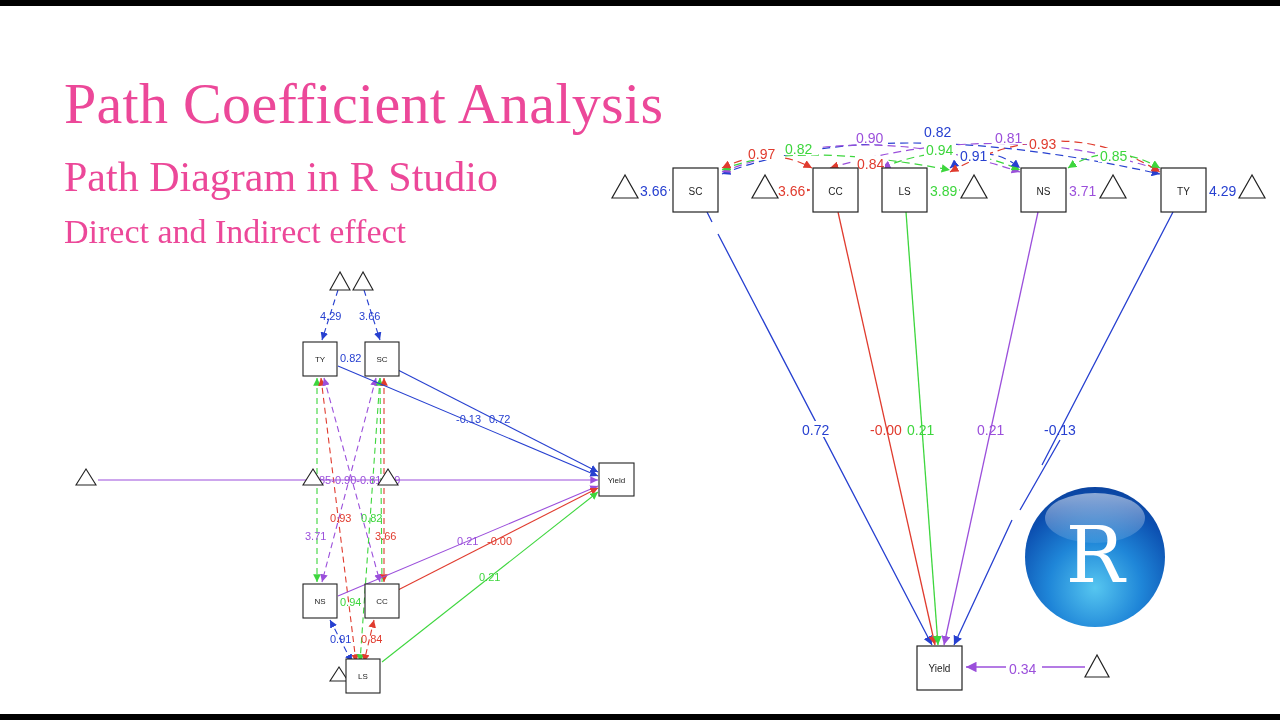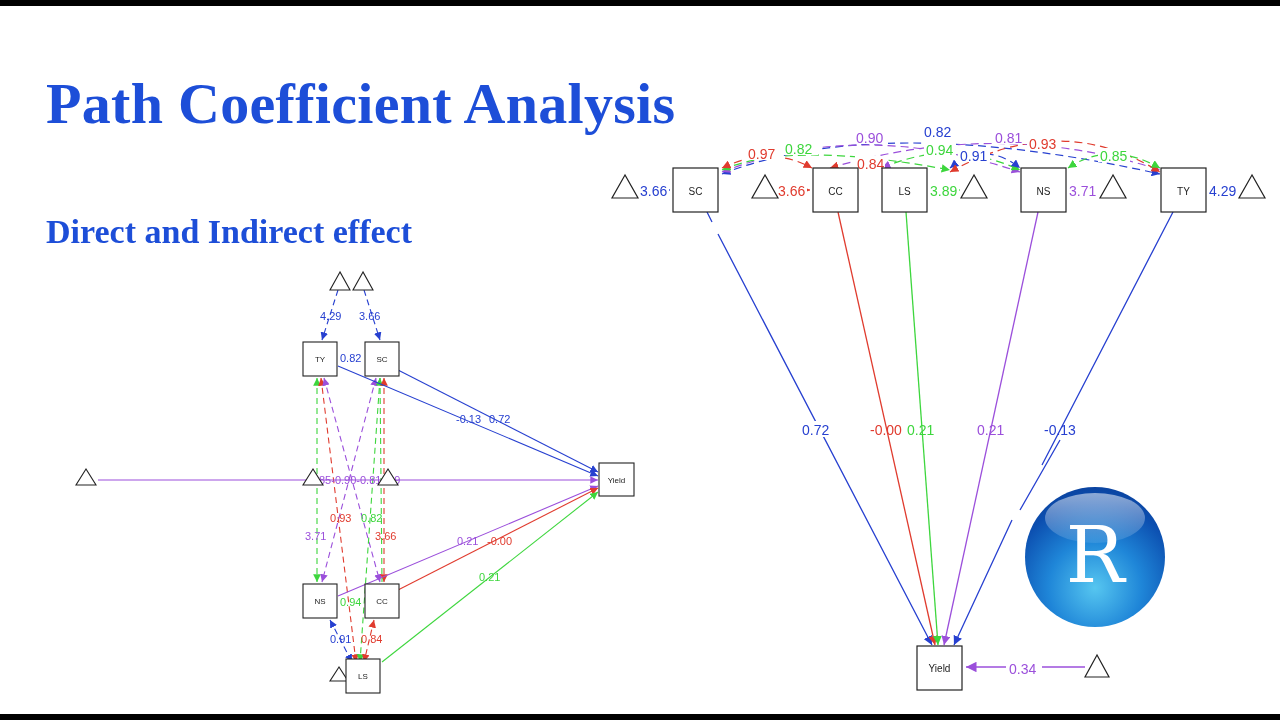--- a/index.html
+++ b/index.html
@@ -1,38 +1,39 @@
 <!DOCTYPE html>
 <html><head>
 <meta charset="utf-8">
 <style>
   html, body { margin:0; padding:0; background:#000; }
   #canvas { position:relative; width:1280px; height:720px; background:#fff; overflow:hidden; }
   .bar-top { position:absolute; left:0; top:0; width:1280px; height:6px; background:#000; }
   .bar-bottom { position:absolute; left:0; top:714px; width:1280px; height:6px; background:#000; }
-  .title { position:absolute; left:46px; color:#1d4ed8; font-family:"Liberation Serif", serif; font-weight:bold; white-space:nowrap; }
+  .title { position:absolute; left:64px; color:#ec4899; font-family:"Liberation Serif", serif; font-weight:normal; white-space:nowrap; }
   .t1 { top:70px; font-size:58px; letter-spacing:0.3px; }
   .t2 { top:153px; font-size:42px; }
   .t3 { top:213px; font-size:34px; }
   svg { position:absolute; left:0; top:0; }
   svg text { font-family:"Liberation Sans", sans-serif; }
   .rlogo { position:absolute; left:1025px; top:487px; width:140px; height:140px; border-radius:50%;
     background: radial-gradient(circle at 50% 72%, #56c6f0 0%, #1f86d8 38%, #0c4fb0 70%, #08338a 100%); }
   .rlogo .gloss { position:absolute; left:20px; top:6px; width:100px; height:50px; border-radius:50%;
     background: linear-gradient(#ffffff88, #ffffff18); }
   .rlogo .letter { position:absolute; left:0; top:18px; width:140px; text-align:center; color:#fff;
     font-family:"DejaVu Serif", serif; font-size:78px; line-height:100px; }
 </style>
 </head>
 <body>
 
 <div id="canvas">
   <div class="bar-top"></div>
 
   <div class="title t1">Path Coefficient Analysis</div>
+  <div class="title t2">Path Diagram in R Studio</div>
   <div class="title t3">Direct and Indirect effect</div>
 
   <svg width="1280" height="720" viewBox="0 0 1280 720">
     <defs>
       <marker id="aB" viewBox="0 0 10 10" refX="10" refY="5" markerWidth="7" markerHeight="7" orient="auto-start-reverse">
           <path d="M0,0 L10,5 L0,10 z" fill="#2740d0"></path>
         </marker>
       <marker id="aR" viewBox="0 0 10 10" refX="10" refY="5" markerWidth="7" markerHeight="7" orient="auto-start-reverse">
           <path d="M0,0 L10,5 L0,10 z" fill="#e03b2e"></path>
         </marker>

